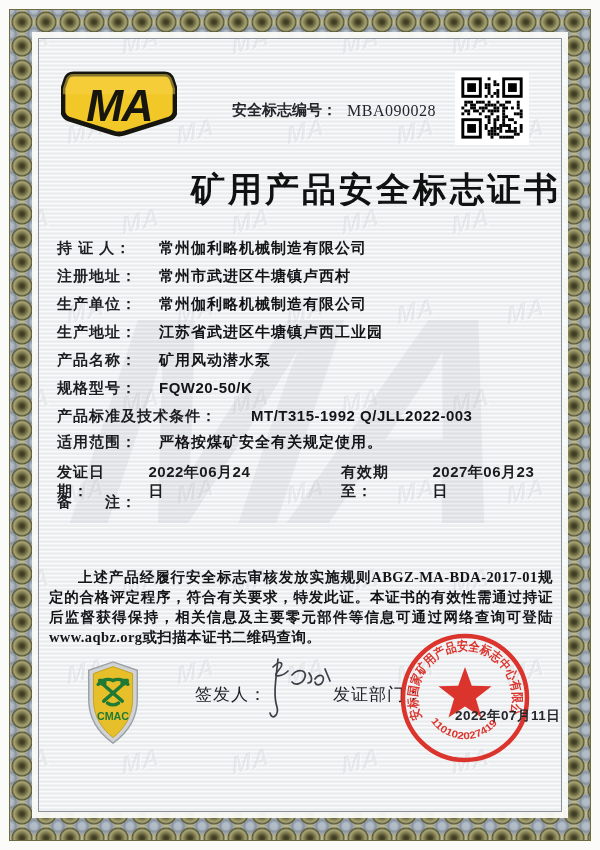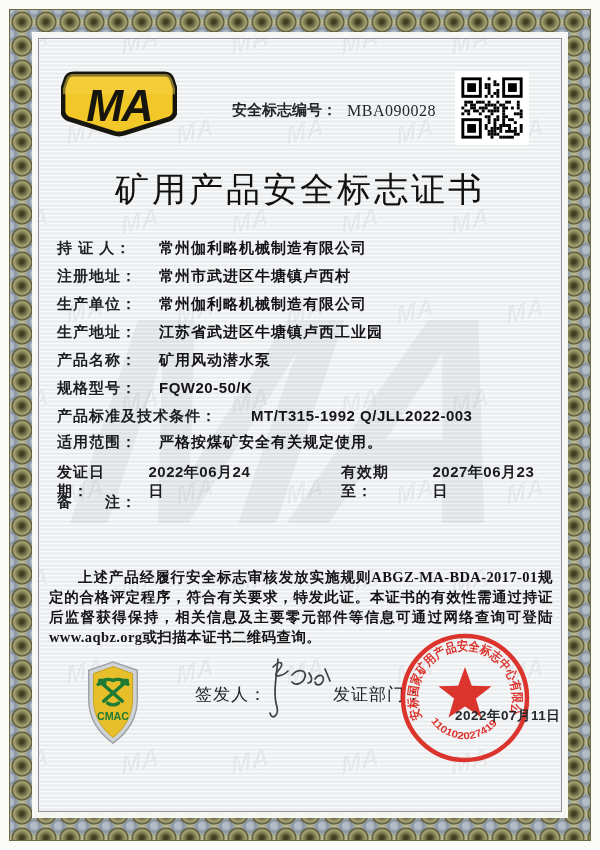--- a/index.html
+++ b/index.html
@@ -48,22 +48,22 @@
   .abs{position:absolute;}
   .ink{color:#1b1b1d;}
 
   
   .ma-logo{left:22px;top:32px;width:116px;height:66px;}
   .certno{left:150px;top:62px;width:290px;display:flex;gap:10px;align-items:flex-end;justify-content:center;
     font-family:"Liberation Serif",serif;font-size:15px;font-weight:bold;color:#23262b;}
   .certno .val{font-weight:normal;font-size:16px;letter-spacing:.5px;}
   .qr{left:416px;top:32px;width:74px;height:74px;background:#fff;padding:2px;box-sizing:border-box;}
 
-  .title{left:0;top:128px;width:100%;text-align:center;
-    font-family:"Liberation Serif",serif;font-weight:400;font-size:34px;
+  .title{left:0;top:128px;width:100%;text-align:right;
+    font-family:"Liberation Serif",serif;font-weight:700;font-size:34px;
     letter-spacing:3px;color:#111;}
 
   
   .row{left:18px;width:492px;display:flex;align-items:baseline;font-size:15px;}
   .row .lbl{font-weight:bold;color:#1c1e22;letter-spacing:1px;flex:0 0 auto;min-width:88px;}
   .row .lbl.wide{min-width:0;margin-right:34px;}
   .row .val{font-family:"Liberation Serif",serif;font-weight:bold;color:#141417;letter-spacing:1px;margin-left:14px;}
   .row .val.model{font-family:"Liberation Sans",sans-serif;letter-spacing:.5px;margin-left:14px;}
   .row .val.std{font-family:"Liberation Sans",sans-serif;letter-spacing:.5px;margin-left:0;}
   .dates{left:18px;width:492px;display:flex;align-items:baseline;font-size:15px;}

